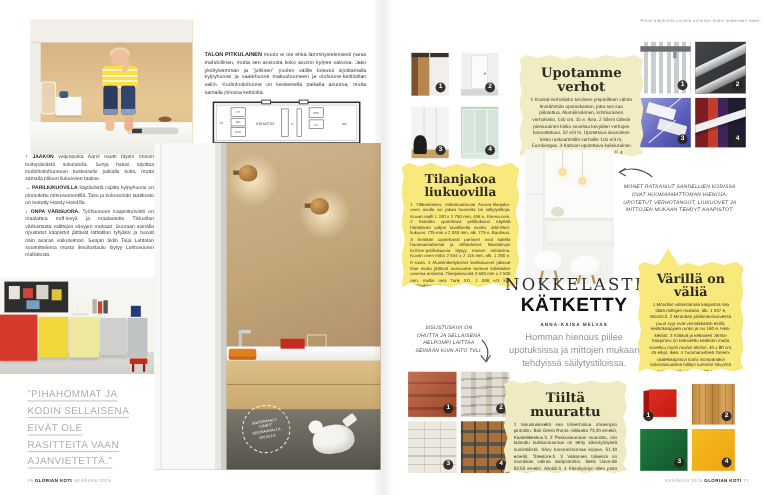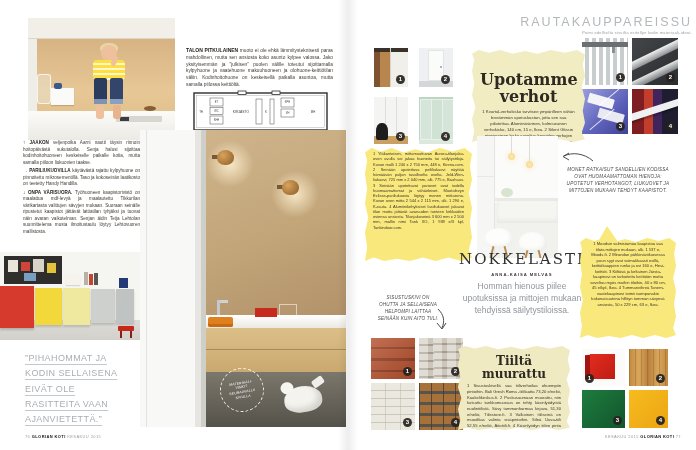--- a/index.html
+++ b/index.html
@@ -152,21 +152,20 @@
     </div>
     <div class="abs" style="left:80px;top:238px;width:42px;height:42px;border:1px dashed rgba(255,255,255,.85);border-radius:50%;transform:rotate(-10deg);display:flex;align-items:center;justify-content:center;">
       <div class="stamp-text">MATERIAALI-
 VINKIT
 SEURAAVALLA
 SIVULLA</div>
     </div>
   </div>
 
   <div class="abs" style="left:470px;top:15px;width:222px;text-align:right;">
-    <div style="font-size:12.5px;letter-spacing:2px;color:#b4b8bb;">RAUTAKAUPPAREISSU</div>
     <div style="font-size:3.8px;color:#95999c;margin-top:2px;letter-spacing:.3px;">Poimi edellisiltä sivuilta esitellyn kodin materiaali-ideat.</div>
   </div>
 
   <div class="photo" style="left:582px;top:38px;width:46px;height:47px;background:repeating-linear-gradient(90deg,rgba(255,255,255,.7) 0 3px,#c8cdd0 3px 7px);">
     <div class="abs" style="left:0;top:4px;width:100%;height:5px;background:#6b6f72;"></div>
     <div class="abs" style="left:30px;top:9px;width:3px;height:6px;background:#8c9093;"></div>
     <span class="badge br">1</span>
   </div>
   <div class="photo" style="left:632px;top:38px;width:46px;height:47px;background:linear-gradient(135deg,#43464a,#2a2c2e);">
     <div class="abs" style="left:-10px;top:12px;width:70px;height:8px;transform:rotate(-26deg);background:linear-gradient(180deg,#f2f2f0,#b9bcbe 55%,#8e9194);"></div>
@@ -179,21 +178,21 @@
     <div class="abs" style="left:4px;top:30px;width:32px;height:1px;background:rgba(255,255,255,.8);transform:rotate(-40deg);"></div>
     <div class="abs" style="left:14px;top:8px;width:26px;height:1px;background:rgba(255,255,255,.8);transform:rotate(-40deg);"></div>
     <span class="badge br">3</span>
   </div>
   <div class="photo" style="left:632px;top:89px;width:46px;height:45px;background:linear-gradient(90deg,#7e1d22 0 25%,#c23e2c 25% 45%,#40255c 45% 65%,#1e1e30 65% 100%);">
     <div class="abs" style="left:-8px;top:16px;width:70px;height:7px;background:#eef0f2;transform:rotate(-18deg);box-shadow:0 2px 2px rgba(0,0,0,.3);"></div>
     <span class="badge br">4</span>
   </div>
 
   <div class="ybox pale torn" style="left:472px;top:50px;width:113px;height:92px;padding:0;">
-    <div class="box-title" style="font-size:16px;margin:22px 8px 0 8px;">Upotamme verhot</div>
+    <div class="box-title" style="font-size:12px;margin:10px 8px 0 8px;">Upotamme verhot</div>
     <div class="box-body" style="font-size:4.3px;line-height:1.4;margin:3px 10px 0 10px;text-align:center;">1 Kvartal-verhokisko tarvitsee ympärilleen vähän leveämmän upotuskastan, jotta sen saa piilotettua. Alumiinivärinen, kolmiurainen verhokisko, 140 cm, 15 e, Ikea. 2 Silent Glissin pieniurainen kisko soveltuu kevyiden verhojen kannatteluun, 52 e/3 m. Upotettava isourainen kisko raskaammille verhoille 105 e/3 m, Eurokangas. 3 Kattoon upotettava kaksiurainen kisko ilman lippaa 56 e/m, Lumenia.fi. 4 Kotimaisen Fp-tuotteen valkoinen yksiurainen kisko ilman otsalautaa, liukumien 9 e/m, Kodinmaailma.fi.</div>
   </div>
 
   <div class="photo" style="left:374px;top:48px;width:34px;height:39px;background:linear-gradient(90deg,#7e5230 0 18%,#b9854e 18% 46%,#f1efe9 46% 100%);">
     <div class="abs" style="left:0;top:0;width:100%;height:4px;background:#3a3128;"></div>
     <div class="abs" style="left:46%;top:0;width:1px;height:100%;background:#d8d4cc;"></div>
     <span class="badge br">1</span>
   </div>
   <div class="photo" style="left:419px;top:48px;width:34px;height:39px;background:#eef0f1;">
     <div class="abs" style="left:30%;top:8%;width:40%;height:74%;background:#fbfbfa;box-shadow:0 0 0 .5px #d8dad9;"></div>
@@ -210,20 +209,21 @@
   </div>
   <div class="photo" style="left:419px;top:97px;width:34px;height:47px;background:#bcd6c2;">
     <div class="abs" style="left:4%;top:4%;width:28%;height:84%;background:rgba(255,255,255,.38);border:1px solid #e8f0e8;"></div>
     <div class="abs" style="left:36%;top:4%;width:28%;height:84%;background:rgba(255,255,255,.30);border:1px solid #e8f0e8;"></div>
     <div class="abs" style="left:68%;top:4%;width:28%;height:84%;background:rgba(255,255,255,.38);border:1px solid #e8f0e8;"></div>
     <div class="abs" style="left:0;bottom:0;width:100%;height:9%;background:#dce8dc;"></div>
     <span class="badge br">4</span>
   </div>
 
   <div class="ybox torn" style="left:365px;top:148px;width:107px;height:113px;">
+    <div class="box-title" style="font-size:11px;margin:9px 10px 0 10px;">Tilanjakoa liukuovilla</div>
     <div class="box-body" style="font-size:4px;line-height:1.32;margin:3px 8px 0 8px;">1 Yläkantoisen, mittamuuttuvan Aurora-tilanjako-oven avulla voi jakaa huoneita tai säilytystiloja. Kuvan malli 1 240 x 2 750 mm, 448 e, Kirena.com. 2 Seinään upotettava peililiukuovi näyttää hämäävän paljon tavalliselta ovelta. Jeld-Wen-liukuovi, 725 mm x 2 040 mm, alk. 775 e, Bauhaus. 3 Seinään upotettavat pariovet ovat todella huomaamattomat ja vähäeleiset. Muotolevyn Eclisse-pariliukuovia löytyy monen mittaisina. Kuvan oven mitta 2 544 x 2 115 mm, alk. 1 290 e, K-rauta. 4 Alumiinikehyksiset lasiliukuovet jakavat tilan mutta jättävät avaruuden tunteen kirkkaiden oviensa ansiosta. Tilanjakoseinä 3 600 mm x 2 500 mm, mallin nimi Tank XO, 1 938 e/3 kpl, Tankindoor.com.</div>
   </div>
 
   <div class="photo" style="left:477px;top:136px;width:81px;height:122px;background:linear-gradient(180deg,#fbfbfa 0 55%,#f1f1ee 55% 100%);">
     <div class="abs" style="left:0;top:0;width:17px;height:100%;background:#f6f6f4;border-right:1px solid #e4e4e0;"></div>
     <div class="abs" style="left:0;top:40px;width:17px;height:1px;background:#e8e8e4;"></div>
     <div class="abs" style="left:34px;top:0;width:1px;height:18px;background:#dcdcd8;"></div>
     <div class="abs" style="left:31px;top:17px;width:7px;height:7px;border-radius:50%;background:radial-gradient(circle,#ffe9b0,#f3d488);box-shadow:0 0 6px rgba(255,230,170,.9);"></div>
     <div class="abs" style="left:52px;top:0;width:1px;height:26px;background:#dcdcd8;"></div>
     <div class="abs" style="left:49px;top:25px;width:7px;height:7px;border-radius:50%;background:radial-gradient(circle,#ffe9b0,#f3d488);box-shadow:0 0 6px rgba(255,230,170,.9);"></div>
@@ -243,20 +243,21 @@
   </div>
 
   <svg class="abs" style="left:560px;top:150px;" width="34" height="14" viewBox="0 0 34 14">
     <path d="M33 11 C24 3 12 2 4 6" fill="none" stroke="#4c4c4c" stroke-width="1"></path>
     <path d="M9 3 L3 6.5 L9 10" fill="none" stroke="#4c4c4c" stroke-width="1"></path>
   </svg>
   <div class="abs handnote" style="left:562px;top:166px;width:112px;">MONET RATKAISUT SANDELLIEN KODISSA OVAT HUOMAAMATTOMAN HIENOJA: UPOTETUT VERHOTANGOT, LIUKUOVET JA MITTOJEN MUKAAN TEHDYT KAAPISTOT.</div>
 
   <div class="abs" style="left:446px;top:250px;width:152px;text-align:center;">
     <div style="font-family:'DejaVu Serif',serif;font-size:15px;letter-spacing:2px;color:#2f2f2f;">NOKKELASTI</div>
+    <div style="font-weight:900;font-size:17.5px;letter-spacing:.5px;color:#121212;margin-top:-1px;">KÄTKETTY</div>
     <div style="font-size:4.2px;font-weight:bold;letter-spacing:1px;color:#3a3a3a;margin-top:4px;">ANNA-KAISA MELVAS</div>
     <div style="font-size:8.5px;line-height:1.4;color:#90959a;margin:4px auto 16px auto;width:122px;">Homman hienous piilee upotuksissa ja mittojen mukaan tehdyissä säilytystiloissa.</div>
   </div>
 
   <div class="abs handnote" style="left:376px;top:294px;width:64px;">SISUSTUSKIVI ON OHUTTA JA SELLAISENA HELPOMPI LAITTAA SEINÄÄN KUIN AITO TIILI.</div>
   <svg class="abs" style="left:434px;top:308px;" width="14" height="24" viewBox="0 0 14 24">
     <path d="M4 1 C10 7 11 13 8 20" fill="none" stroke="#4c4c4c" stroke-width="1"></path>
     <path d="M3 15 L8 21 L12 15" fill="none" stroke="#4c4c4c" stroke-width="1"></path>
   </svg>
 
@@ -277,20 +278,21 @@
     <span class="badge br">4</span>
   </div>
 
   <div class="ybox pale torn" style="left:458px;top:346px;width:112px;height:84px;background:#efeac2;">
     <div class="box-title" style="font-size:12px;margin:9px 8px 0 8px;">Tiiltä muurattu</div>
     <div class="box-body" style="font-size:4.2px;line-height:1.35;margin:3px 9px 0 9px;">1 Sisustuskivellä saa tiiliverhoilua ohuempiin pintoihin. Bali Gresh Roma -tiililaatta 73,20 e/neliö, Kaakelikeskus.fi. 2 Puskusaumaan muurattu, niin kutsuttu tankkomuuraus on tehty käsinlyödyistä nuolintiilistä. Sävy tummanharmaa kirjava, 51,30 e/neliö, Tiilestore.fi. 3 Valkoinen tiiliseinä on muodikas valinta sisäpintoihin. Sileä Uuva-tiili 52,55 e/neliö, Aitotiili.fi. 4 Käsinlyödyn tiilen pinta on jäljittelemätön. Uniikit poltetut Loft-savitiilet 33–46 e/neliö, Tiilestore.fi.</div>
   </div>
 
   <div class="abs" style="left:598px;top:226px;width:20px;height:16px;background:#f9e87c;clip-path:polygon(0 100%,45% 0,100% 100%);"></div>
   <div class="ybox torn" style="left:580px;top:238px;width:96px;height:100px;">
+    <div class="box-title" style="font-size:11.5px;margin:9px 8px 0 8px;">Värillä on väliä</div>
     <div class="box-body" style="font-size:4.1px;line-height:1.35;margin:3px 9px 0 9px;text-align:center;">1 Moodsin valmistamaa kaapistoa saa tilata mittojen mukaan, alk. 1 537 e, Moods.fi. 2 Mirandan pähkinäviiluovessa puun syyt ovat voimakkaasti esillä, keittiökaappien runko ja ovi 160 e, Hesi-keittiöt. 3 Kiiltävä ja keltainen Järsta-kaapinovi on tarkoitettu keittiöön mutta soveltuu myös muihin tiloihin, 40 x 80 cm, 45 e/kpl, Ikea. 4 Tummanvihreä Tanem-vaatekaapinovi toimii isompanakin kokonaisuutena hillityn tumman sävynsä ansiosta, 50 x 229 cm, 63 e, Ikea.</div>
   </div>
 
   <div class="photo" style="left:582px;top:349px;width:43px;height:37px;background:#fbfbfa;">
     <div class="abs" style="left:7%;top:16%;width:12%;height:64%;background:#a31410;transform:skewY(-8deg);"></div>
     <div class="abs" style="left:19%;top:14%;width:58%;height:66%;background:linear-gradient(135deg,#e22d20,#c01c12);"></div>
     <span class="badge bl">1</span>
   </div>
   <div class="photo" style="left:629px;top:349px;width:39px;height:37px;background:linear-gradient(90deg,#c08a42,#d9a75c 25%,#b9813d 50%,#d9a75c 75%,#c08a42);">
     <div class="abs" style="left:0;top:0;width:100%;height:100%;background:repeating-linear-gradient(90deg,rgba(110,65,18,.28) 0 1px,transparent 1px 6px);"></div>

